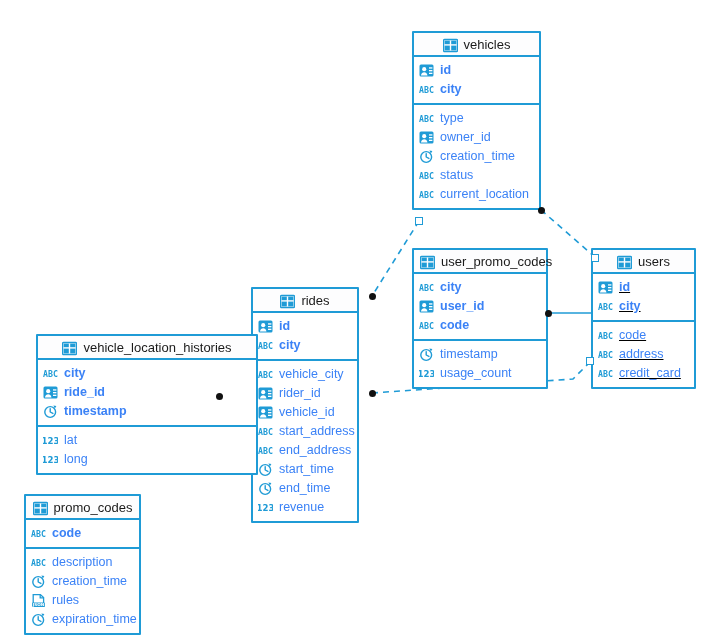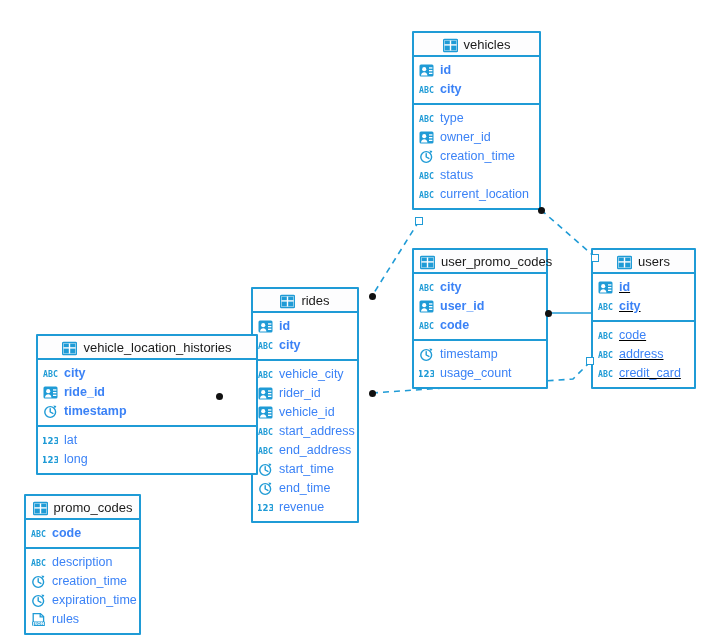--- a/index.html
+++ b/index.html
@@ -547,37 +547,37 @@
               <circle cx="7.2" cy="8.0" r="5.4" fill="none" stroke="#1f9bd6" stroke-width="1.4"></circle>
               <path d="M7.2 4.6 L7.2 8.0 L9.9 9.4" fill="none" stroke="#1f9bd6" stroke-width="1.4" stroke-linecap="round" stroke-linejoin="round"></path>
               <path d="M10.4 1.6 L13.4 2.0 L11.9 4.4 Z" fill="#1f9bd6"></path>
             </svg>
           </span>
           <span class="fname">creation_time</span>
         </div>
         <div class="field-row">
           <span class="ic">
             <svg viewBox="0 0 15 15" width="15" height="15">
-              <circle cx="7.2" cy="8.0" r="5.4" fill="none" stroke="#1f9bd6" stroke-width="1.4"></circle>
-              <path d="M7.2 4.6 L7.2 8.0 L9.9 9.4" fill="none" stroke="#1f9bd6" stroke-width="1.4" stroke-linecap="round" stroke-linejoin="round"></path>
-              <path d="M10.4 1.6 L13.4 2.0 L11.9 4.4 Z" fill="#1f9bd6"></path>
-            </svg>
-          </span>
-          <span class="fname">expiration_time</span>
-        </div>
-        <div class="field-row">
-          <span class="ic">
-            <svg viewBox="0 0 15 15" width="15" height="15">
               <path d="M2.2 1.6 H9.4 L12.6 4.6 V13.2 H2.2 Z" fill="none" stroke="#1f9bd6" stroke-width="1.3"></path>
               <path d="M9.2 1.8 V4.8 H12.4" fill="none" stroke="#1f9bd6" stroke-width="1.3"></path>
               <rect x="1.2" y="9.4" width="12.6" height="4.6" rx="0.6" fill="#1f9bd6"></rect>
               <text x="7.5" y="13.1" text-anchor="middle" font-family="DejaVu Sans, sans-serif" font-size="4.2" font-weight="bold" fill="#ffffff">JSON</text>
             </svg>
           </span>
           <span class="fname">rules</span>
+        </div>
+        <div class="field-row">
+          <span class="ic">
+            <svg viewBox="0 0 15 15" width="15" height="15">
+              <circle cx="7.2" cy="8.0" r="5.4" fill="none" stroke="#1f9bd6" stroke-width="1.4"></circle>
+              <path d="M7.2 4.6 L7.2 8.0 L9.9 9.4" fill="none" stroke="#1f9bd6" stroke-width="1.4" stroke-linecap="round" stroke-linejoin="round"></path>
+              <path d="M10.4 1.6 L13.4 2.0 L11.9 4.4 Z" fill="#1f9bd6"></path>
+            </svg>
+          </span>
+          <span class="fname">expiration_time</span>
         </div>
       </div>
     </div>
     <div class="conn-dot" style="left: 537.5px; top: 206.5px; background: rgb(17, 17, 17);"></div>
     <div class="conn-sq" style="left: 591px; top: 254px;"></div>
     <div class="conn-dot" style="left: 368.5px; top: 292.5px; background: rgb(17, 17, 17);"></div>
     <div class="conn-sq" style="left: 415px; top: 217px;"></div>
     <div class="conn-dot" style="left: 544.5px; top: 309.5px; background: rgb(17, 17, 17);"></div>
     <div class="conn-dot" style="left: 368.5px; top: 389.5px; background: rgb(17, 17, 17);"></div>
     <div class="conn-sq" style="left: 586px; top: 357px;"></div>

